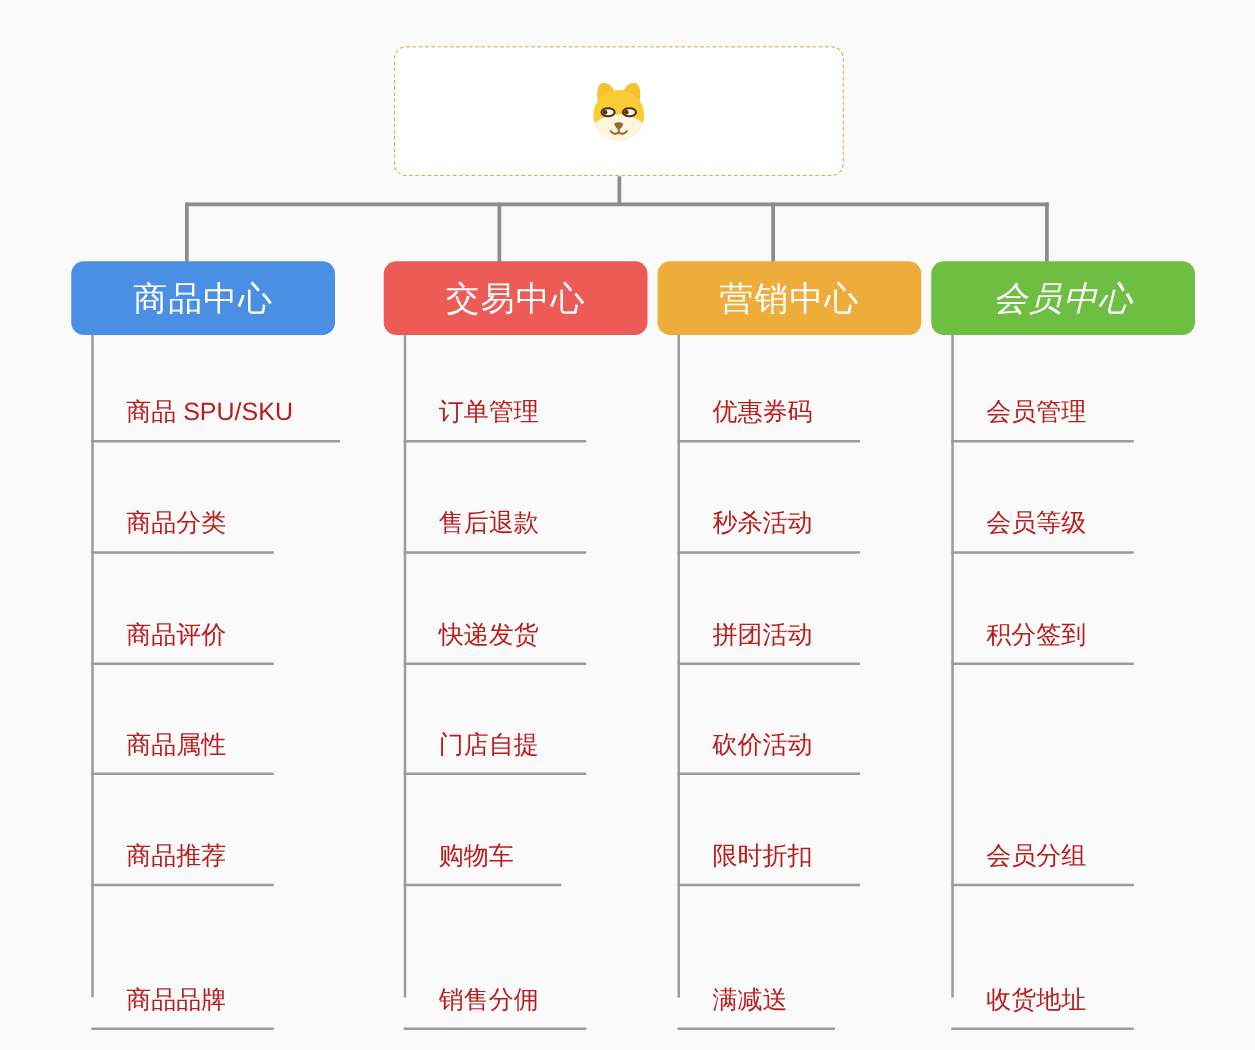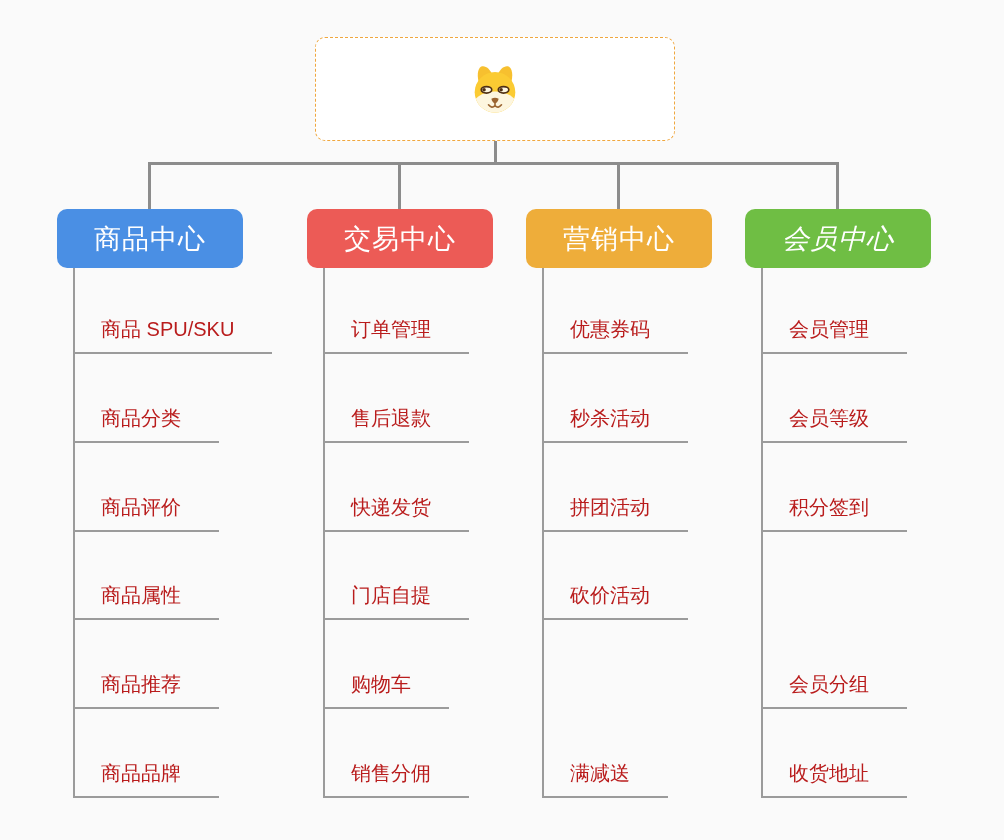--- a/index.html
+++ b/index.html
@@ -30,41 +30,41 @@
   }
   .root-icon{width:52px;height:52px;flex:0 0 auto;}
   
   .line{position:absolute;background:#8c8c8c;}
   .root-vline{left:494px;top:141px;width:3px;height:22px;}
   .bus{left:148px;top:162px;width:691px;height:3px;}
   .drop{top:162px;width:3px;height:48px;}
   .drop-1{left:148px;} .drop-2{left:398px;} .drop-3{left:617px;} .drop-4{left:836px;}
   
   .branch-node{
-    position:absolute;top:209px;width:186px;height:59px;
+    position:absolute;top:209px;width:211px;height:59px;
     border-radius:10px;
     display:flex;align-items:center;justify-content:center;
     color:#ffffff;font-size:27px;letter-spacing:1px;
     white-space:nowrap;
   }
   .bn-1{left:57px;} .bn-2{left:307px;} .bn-3{left:526px;} .bn-4{left:745px;}
   
   .column{position:absolute;top:268px;width:240px;height:532px;}
   .col-1{left:73px;} .col-2{left:323px;} .col-3{left:542px;} .col-4{left:761px;}
   .vline{position:absolute;left:0;top:0;width:2px;height:530px;background:#9b9b9b;}
   .item{
     position:absolute;left:0;height:44px;
     box-sizing:border-box;
     display:flex;align-items:flex-end;
     border-bottom:2px solid #9b9b9b;
     padding:0 38px 9px 28px;
     font-size:20px;color:#b91c1c;
     white-space:nowrap;
   }
-  .r0{top:42px;} .r1{top:131px;} .r2{top:220px;} .r3{top:308px;} .r4{top:397px;} .r5{top:486px;}
+  .r0{top:42px;} .r1{top:131px;} .r2{top:220px;} .r3{top:308px;} .r4{top:397px;} .r5{top:512px;}
 </style>
 </head>
 <body>
 
 <div class="canvas">
 
   <div class="root-node" style="background: rgb(255, 255, 255); border-color: rgb(240, 167, 62);">
     <svg class="root-icon" viewBox="0 0 64 64" aria-hidden="true">
       <path d="M12 24 C9 12 12 5 16 4 C21 3 26 8 28 13 Z" fill="#f7c02f"></path>
       <path d="M52 24 C55 12 52 5 48 4 C43 3 38 8 36 13 Z" fill="#f7c02f"></path>
@@ -115,20 +115,21 @@
     <div class="item r4">购物车</div>
     <div class="item r5">销售分佣</div>
   </div>
 
   <div class="column col-3">
     <div class="vline"></div>
     <div class="item r0">优惠券码</div>
     <div class="item r2">拼团活动</div>
     <div class="item r1">秒杀活动</div>
     <div class="item r3">砍价活动</div>
+    <div class="item r4">限时折扣</div>
     <div class="item r5">满减送</div>
   </div>
 
   <div class="column col-4">
     <div class="vline"></div>
     <div class="item r0">会员管理</div>
     <div class="item r1">会员等级</div>
     <div class="item r2">积分签到</div>
     <div class="item r4">会员分组</div>
     <div class="item r5">收货地址</div>

